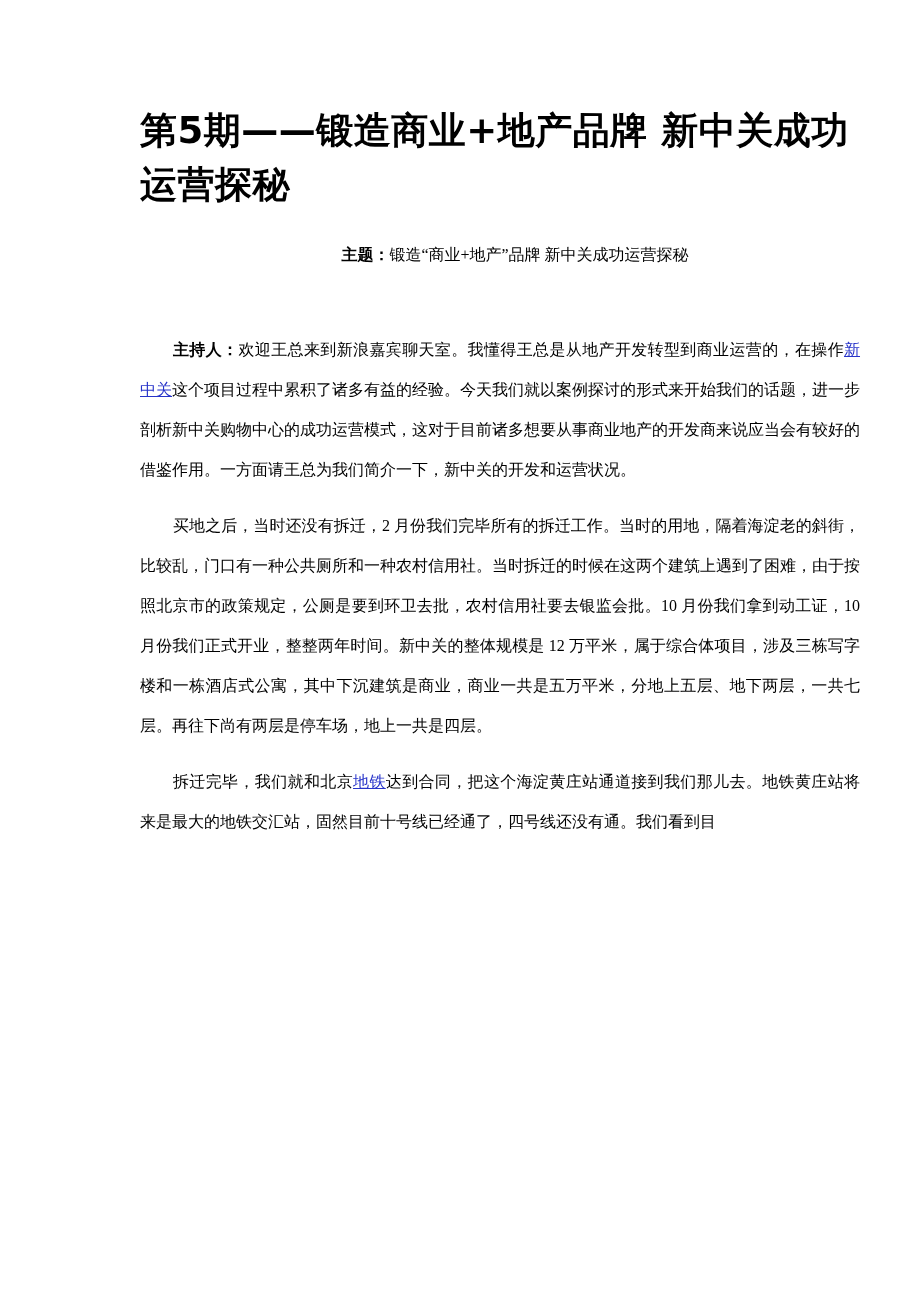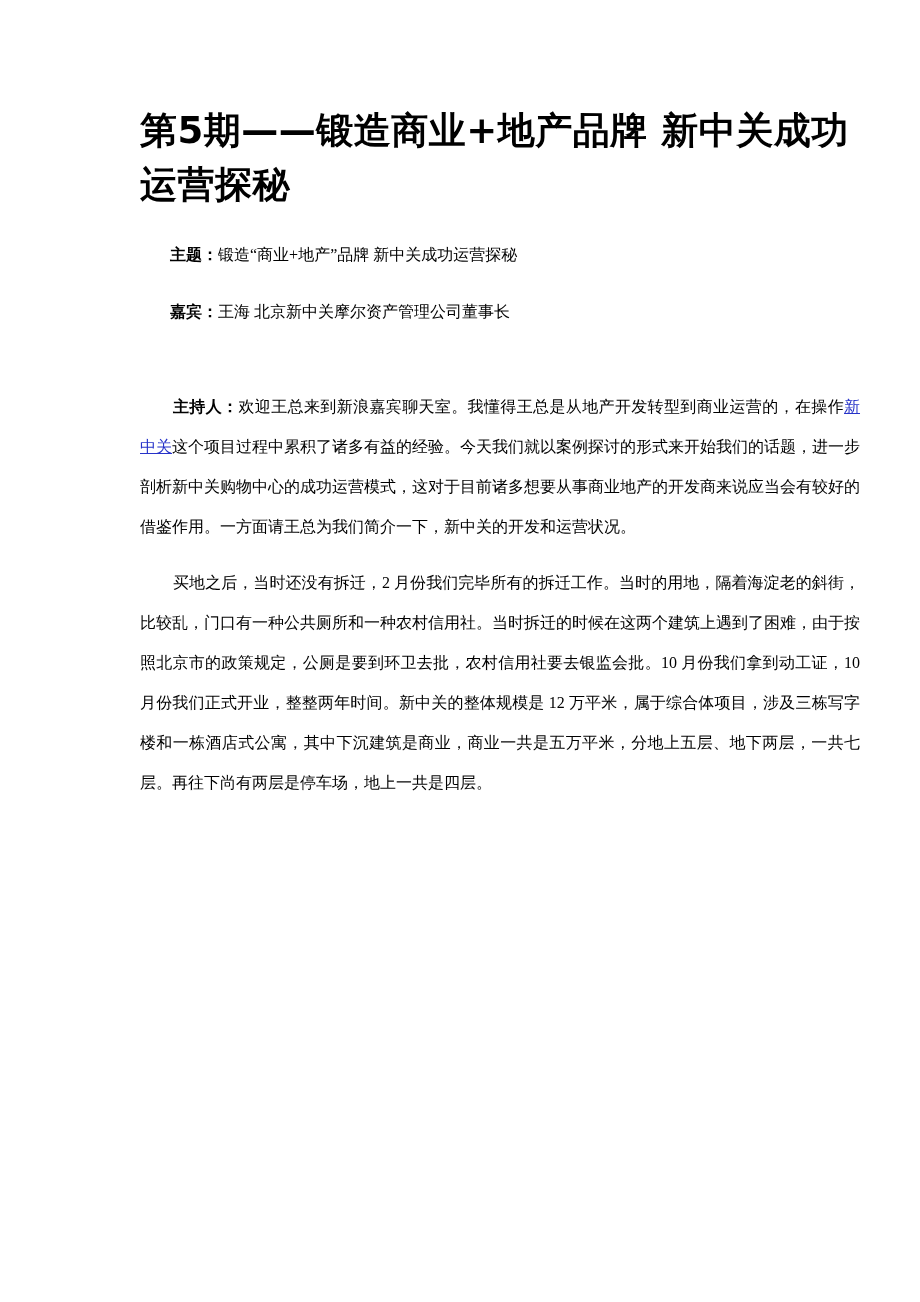--- a/index.html
+++ b/index.html
@@ -25,20 +25,21 @@
       line-height: 54px;
       margin: 0 0 28px 0;
       letter-spacing: 0.5px;
       color: #000000;
     }
     .meta-line {
       font-size: 16px;
       line-height: 30px;
       margin: 8px 0 27px 0;
       padding-left: 30px;
+      text-align: center;
     }
     .b { font-weight: 700; }
     .para {
       font-size: 16px;
       line-height: 40px;
       text-align: justify;
       text-justify: inter-ideograph;
       text-indent: 33px;
       margin: 0 0 16px 0;
     }
@@ -51,21 +52,21 @@
   </style>
 </head>
 <body>
 
 <div class="page">
 
   <h1 class="title">第5期——锻造商业+地产品牌 新中关成功运营探秘</h1>
 
   <p class="meta-line"><span class="b">主题：</span><span>锻造“商业+地产”品牌 新中关成功运营探秘</span></p>
 
-  <p class="meta-line"><span class="b">嘉宾：</span><span>王海 北京新中关摩尔资产管理公司董事长</span></p>
 
   <p class="para first"><span class="b">主持人：</span><span>欢迎王总来到新浪嘉宾聊天室。我懂得王总是从地产开发转型到商业运营的，在操作</span><a class="link">新中关</a><span>这个项目过程中累积了诸多有益的经验。今天我们就以案例探讨的形式来开始我们的话题，进一步剖析新中关购物中心的成功运营模式，这对于目前诸多想要从事商业地产的开发商来说应当会有较好的借鉴作用。一方面请王总为我们简介一下，新中关的开发和运营状况。</span></p>
 
 
   <p class="para"><span>买地之后，当时还没有拆迁，2 月份我们完毕所有的拆迁工作。当时的用地，隔着海淀老的斜街，比较乱，门口有一种公共厕所和一种农村信用社。当时拆迁的时候在这两个建筑上遇到了困难，由于按照北京市的政策规定，公厕是要到环卫去批，农村信用社要去银监会批。10 月份我们拿到动工证，10 月份我们正式开业，整整两年时间。新中关的整体规模是 12 万平米，属于综合体项目，涉及三栋写字楼和一栋酒店式公寓，其中下沉建筑是商业，商业一共是五万平米，分地上五层、地下两层，一共七层。再往下尚有两层是停车场，地上一共是四层。</span></p>
 
+  <p class="para"><span>拆迁完毕，我们就和北京</span><a class="link">地铁</a><span>达到合同，把这个海淀黄庄站通道接到我们那儿去。地铁黄庄站将来是最大的地铁交汇站，固然目前十号线已经通了，四号线还没有通。我们看到目</span></p>
 
 </div>
 
 </body></html>

